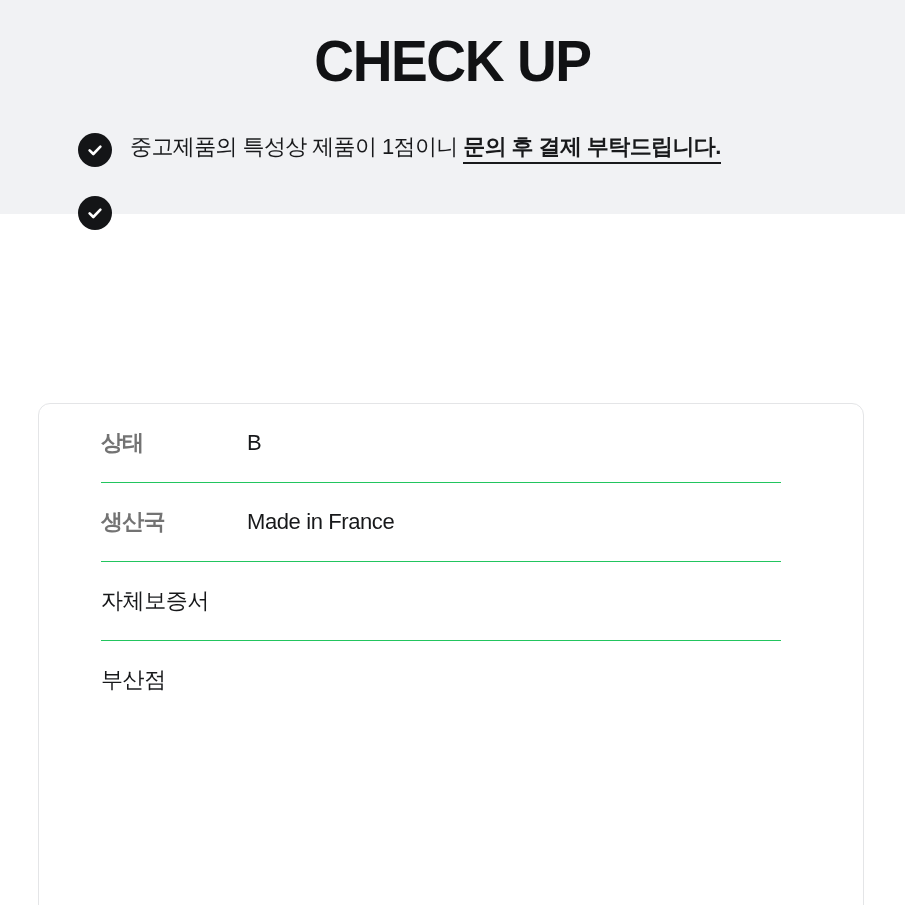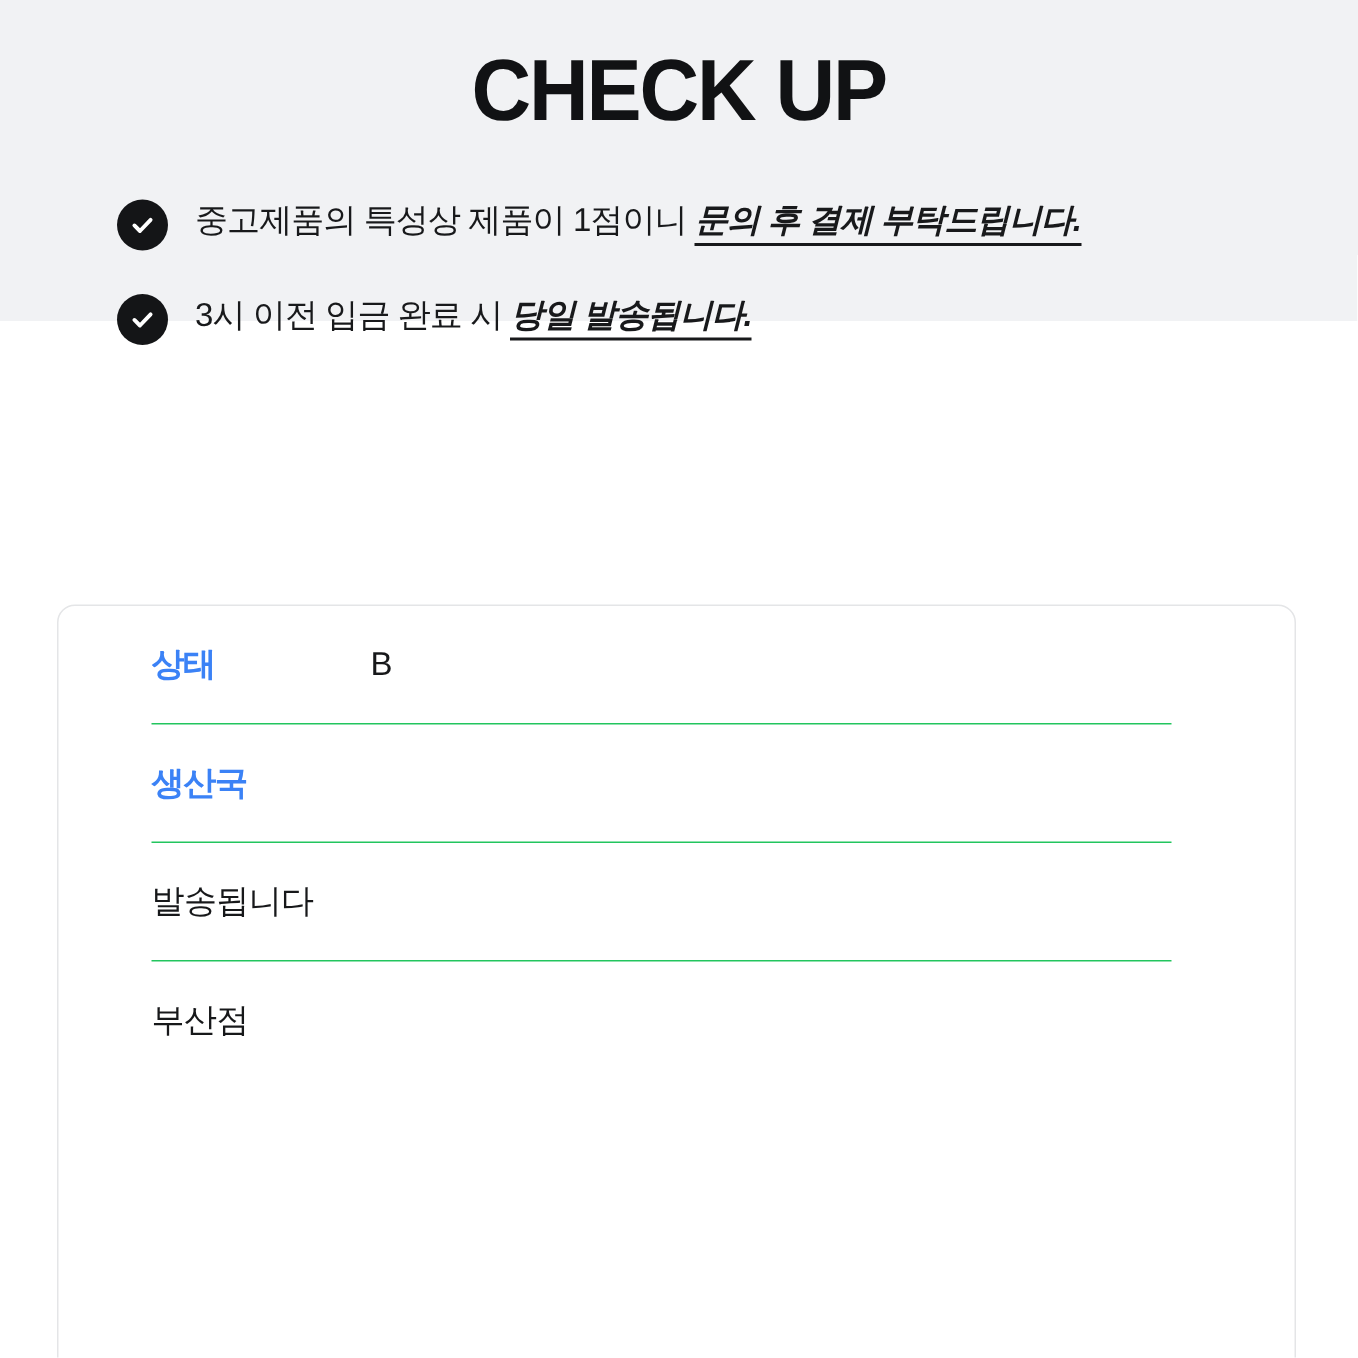--- a/index.html
+++ b/index.html
@@ -78,21 +78,20 @@
     line-height: 34px;
     color: #18191b;
     font-weight: 400;
     letter-spacing: -0.6px;
     white-space: nowrap;
   }
   .bullet-text .emph {
     font-weight: 700;
     border-bottom: 2.5px solid #18191b;
     padding-bottom: 3px;
-    font-style: italic;
   }
 
   
   .white-area {
     position: absolute;
     left: 0;
     top: 302px;
     width: 905px;
     height: 603px;
     background: #ffffff;
@@ -190,21 +189,21 @@
     border-top: 1px solid #22c55e;
   }
   .info-row.first {
     border-top: none;
   }
   .info-label {
     width: 146px;
     min-width: 146px;
     font-size: 22px;
     font-weight: 700;
-    color: #3b82f6;
+    color: #737373;
     letter-spacing: -0.8px;
   }
   .info-value {
     font-size: 22px;
     font-weight: 400;
     color: #17181a;
     letter-spacing: -0.4px;
   }
 </style>
 </head>
@@ -224,45 +223,45 @@
       </span>
       <span class="bullet-text"><span>중고제품의 특성상 제품이 1점이니 </span><span class="emph">문의 후 결제 부탁드립니다.</span></span>
     </div>
 
     <div class="bullet-row">
       <span class="check-icon">
         <svg width="20" height="20" viewBox="0 0 20 20" aria-hidden="true">
           <path d="M4.6 10.3 L8.3 14 L15.4 6.6" fill="none" stroke="#ffffff" stroke-width="2.6" stroke-linecap="round" stroke-linejoin="round"></path>
         </svg>
       </span>
-      <span class="bullet-text"><span>3시 이전 입금 완료 시 </span><span class="emph">당일 발송됩니다.</span></span>
     </div>
 
   </div>
 </div>
 
 <div class="white-area"></div>
 
 <div class="info-card">
 
 
   <div class="info-table">
 
     <div class="info-row first">
       <div class="info-label">상태</div>
       <div class="info-value">B</div>
     </div>
 
     <div class="info-row">
       <div class="info-label">생산국</div>
+      <div class="info-value">Made in France</div>
     </div>
 
 
     <div class="info-row">
-      <div class="info-value">발송됩니다</div>
+      <div class="info-value">자체보증서</div>
     </div>
 
     <div class="info-row">
       <div class="info-value">부산점</div>
     </div>
 
   </div>
 </div>
 
 </body></html>

